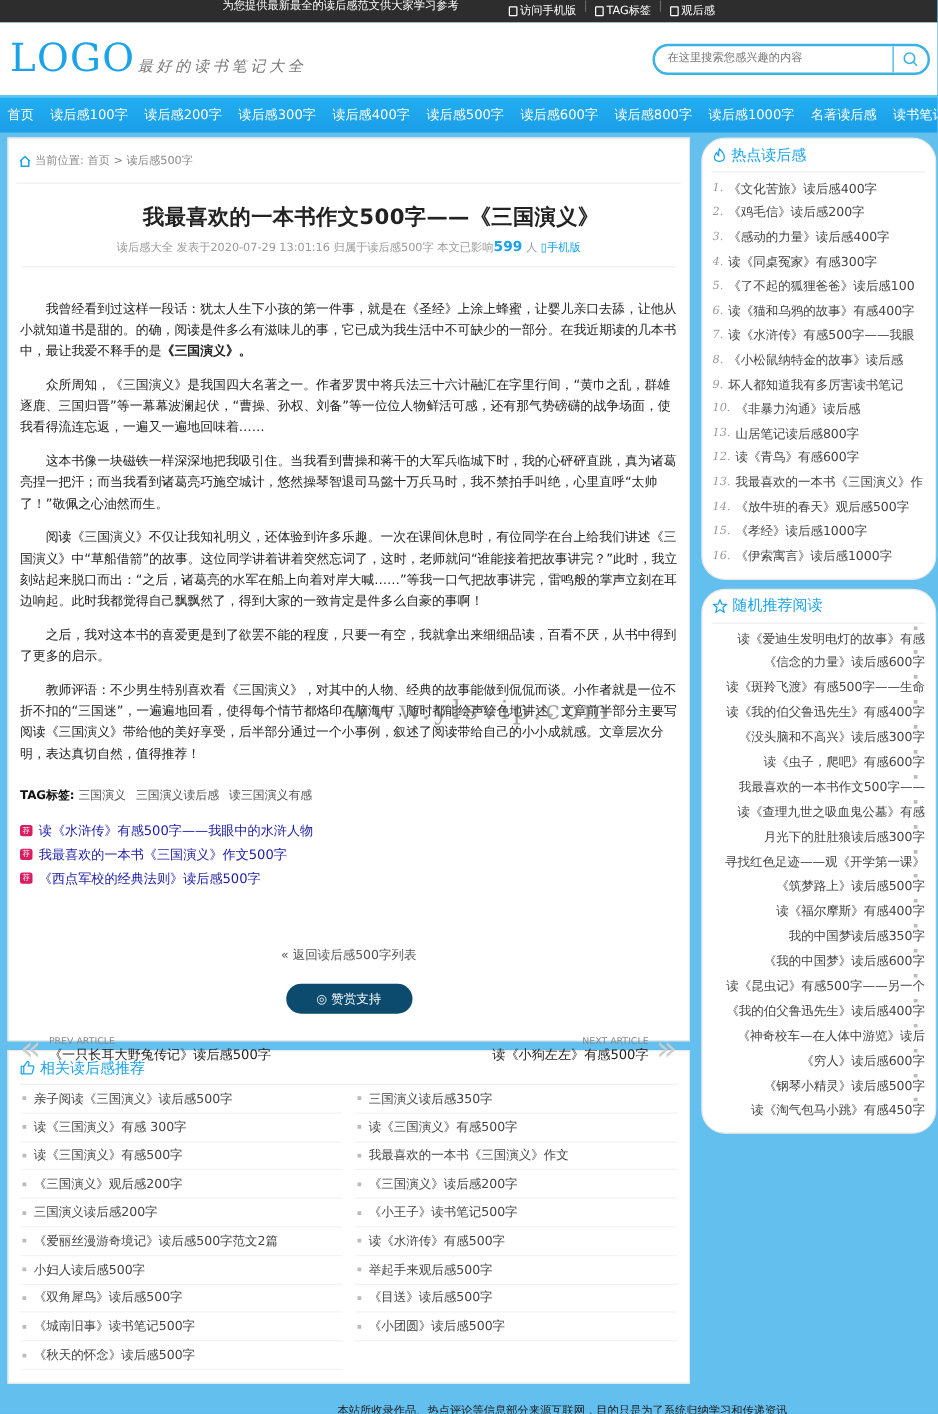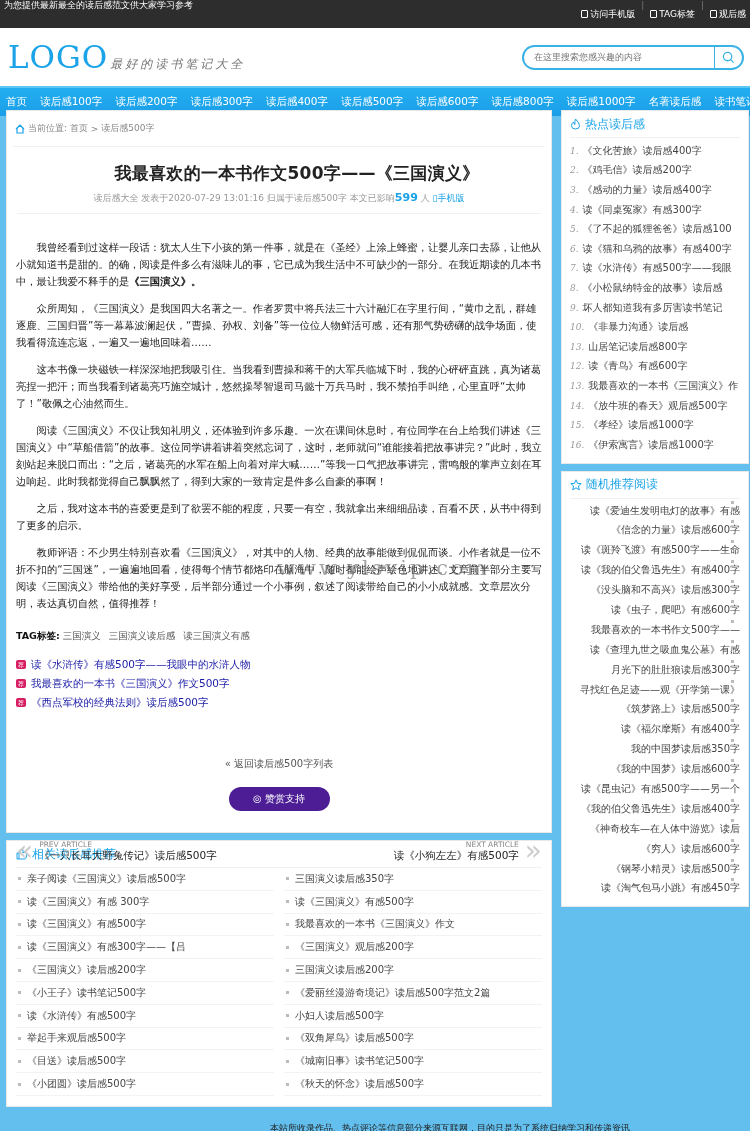--- a/index.html
+++ b/index.html
@@ -6,22 +6,22 @@
   html, body { width: 750px; height: 1131px; overflow: hidden; }
   body {
     font-family: "DejaVu Sans", "Liberation Sans", sans-serif;
     font-size: 12px; color: #333;
     background: #62bfee;
     position: relative;
   }
   a { color: inherit; text-decoration: none; }
   
   .topbar {
-    height: 28px; background: #2d2d2d; color: #fff;
-    font-size: 9px; line-height: 11px; display: flex; justify-content: space-between;
+    height: 18px; background: #2d2d2d; color: #fff;
+    font-size: 9px; line-height: 11px; display: flex; justify-content: center;
     padding: 0 4px;
   }
   .topbar .links { display: flex; gap: 6px; margin-left: 40px; }
   .topbar .links span.sep { color: #777; }
   .topbar .tl { display: flex; align-items: center; gap: 2px; }
   .ic-box { display:inline-block; width:7px; height:8px; border:1px solid #fff; border-radius:1px; }
   
   .header {
     height: 58px; background: #fff; display: flex; align-items: center;
     justify-content: space-between; padding: 0 6px 0 8px;
@@ -87,22 +87,22 @@
   .tags .lbl { color: #111; font-weight: bold; }
   .tags a { margin-right: 5px; }
   .rel-links { padding: 12px 9px 0; }
   .rel-links .it { display: flex; align-items: center; font-size: 10.5px; color: #1a1aa6; height: 19px; }
   .rel-links .badge {
     width: 10px; height: 9px; background: #d81e63; border-radius: 2px;
     margin-right: 5px; color: #fff; font-size: 6px; text-align: center; line-height: 9px;
   }
   .back { text-align: center; font-size: 10px; color: #555; margin-top: 45px; }
   .donate {
-    display: block; margin: 16px auto 12px; width: 101px; height: 24px; border-radius: 12px;
-    background: #4c1d95; color: #fff; font-size: 10px; border: none;
+    display: block; margin: 16px auto 0; width: 101px; height: 24px; border-radius: 12px;
+    background: #0c4a6e; color: #fff; font-size: 10px; border: none;
     font-family: "DejaVu Sans", sans-serif;
   }
   .pn { display: flex; justify-content: space-between; padding: 14px 9px 10px; height: 52px; }
   .pn .side { display: flex; align-items: center; gap: 6px; }
   .pn .chev { font-size: 28px; color: #ccc; line-height: 1; font-family: "DejaVu Sans", sans-serif; }
   .pn .small { font-size: 7.5px; color: #888; }
   .pn .t { font-size: 10.5px; color: #222; }
   .pn .right { text-align: right; align-items: center; }
   
   .related { margin-top: 7px; padding: 0 9px 10px; }
@@ -110,21 +110,21 @@
     height: 27px; display: flex; align-items: center; font-size: 12px; color: #1aa3e8;
     border-bottom: 1px solid #f0f0f0; gap: 4px;
   }
   .rel-grid { display: grid; grid-template-columns: 1fr 1fr; column-gap: 10px; }
   .rel-grid .ri {
     height: 22.8px; display: flex; align-items: center; font-size: 10px; color: #444;
     border-bottom: 1px solid #f3f3f3;
   }
   .dot { display: inline-block; width: 3px; height: 3px; background: #bbb; margin: 0 6px 0 2px; }
   
-  .side-card { padding: 0 8px 8px; }
+  .side-card { padding: 0 8px 8px; border-radius: 19px; }
   .hot li { list-style: none; height: 19.6px; display: flex; align-items: center; font-size: 10px; color: #444; white-space: nowrap; overflow: hidden; }
   .hot .num { font-family: "DejaVu Serif", serif; font-style: italic; color: #999; font-size: 9px; margin-right: 4px; }
   .rand li { list-style: none; height: 19.9px; display: flex; align-items: flex-end; font-size: 10px; color: #444; white-space: nowrap; overflow: hidden; flex-direction: column; }
   .footer {
     position: absolute; left: 0; right: 0; top: 1122px; text-align: center;
     font-size: 9px; color: #222; padding-left: 150px;
   }
 </style>
 </head>
 <body>
@@ -282,24 +282,20 @@
       <a class="ri">
           <i class="dot"></i>
           <span>读《三国演义》有感500字</span>
         </a>
       <a class="ri">
           <i class="dot"></i>
           <span>我最喜欢的一本书《三国演义》作文</span>
         </a>
       <a class="ri">
           <i class="dot"></i>
-          <span>读《三国演义》有感300字——【吕</span>
-        </a>
-      <a class="ri">
-          <i class="dot"></i>
           <span>《三国演义》观后感200字</span>
         </a>
       <a class="ri">
           <i class="dot"></i>
           <span>《三国演义》读后感200字</span>
         </a>
       <a class="ri">
           <i class="dot"></i>
           <span>三国演义读后感200字</span>
         </a>

